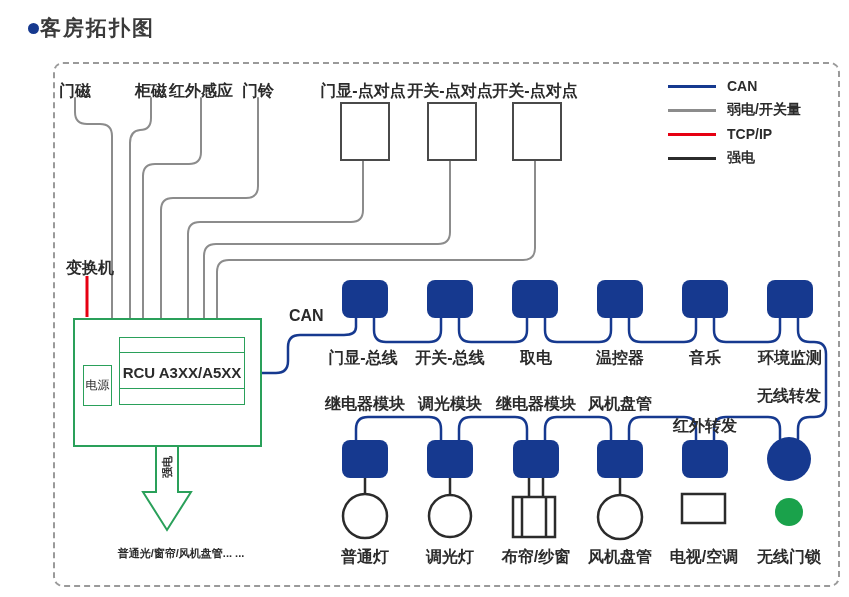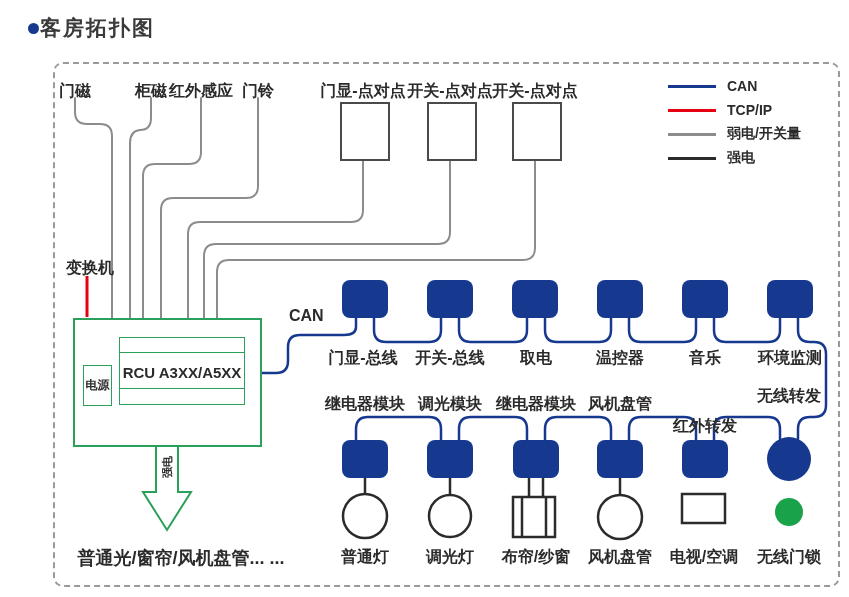--- a/index.html
+++ b/index.html
@@ -17,30 +17,30 @@
   .p2p-box{position:absolute;z-index:2;width:46px;height:55px;background:#fff;border:2px solid #4a4a4a;}
   .rcu-outer{position:absolute;z-index:2;left:73px;top:318px;width:185px;height:125px;
              border:2px solid #2aa05a;background:#fff;}
   .rcu-inner{position:absolute;z-index:3;left:44px;top:17px;width:126px;height:68px;
              border:1.5px solid #2aa05a;box-sizing:border-box;}
   .rcu-line{position:absolute;left:0;width:100%;height:0;border-top:1.5px solid #2aa05a;}
   .rcu-model{position:absolute;left:0;top:16px;width:100%;height:36px;display:flex;
              align-items:center;justify-content:center;font-size:15px;font-weight:bold;white-space:nowrap;}
   .power-box{position:absolute;z-index:3;left:8px;top:45px;width:27px;height:39px;
              border:1.5px solid #2aa05a;display:flex;align-items:center;justify-content:center;
-             text-align:center;font-size:12px;font-weight:bold;line-height:1.3;}
+             text-align:center;font-size:12px;font-weight:normal;line-height:1.3;}
   .rcu-note{position:absolute;z-index:3;left:7px;top:98px;width:175px;font-size:10px;
             font-weight:bold;color:#e60012;white-space:nowrap;}
   .legend{position:absolute;left:668px;top:74px;z-index:3;}
   .legend-item{display:flex;align-items:center;height:24px;gap:11px;}
   .legend-swatch{width:48px;height:3px;}
   .legend-label{font-size:14px;font-weight:bold;white-space:nowrap;}
   .rot-label{position:absolute;z-index:3;font-size:11px;font-weight:bold;
              transform:translate(-50%,-50%) rotate(-90deg);white-space:nowrap;}
-  .caption{position:absolute;z-index:3;font-size:18px;font-weight:bold;white-space:nowrap;transform:translateX(-50%);}
+  .caption{position:absolute;z-index:3;font-size:11px;font-weight:bold;white-space:nowrap;transform:translateX(-50%);}
 </style>
 </head>
 <body>
 
 <div class="page">
 
   <div class="title-row">
     <span class="bullet"></span>
     <span class="page-title">客房拓扑图</span>
   </div>
@@ -97,26 +97,26 @@
 
     <polygon points="156,443 156,492 143,492 167,530 191,492 178,492 178,443" fill="#fff" stroke="#2aa05a" stroke-width="2"></polygon>
   </svg>
 
   <div class="legend">
     <div class="legend-item">
       <span class="legend-swatch" style="background:#16398f"></span>
       <span class="legend-label">CAN</span>
     </div>
     <div class="legend-item">
+      <span class="legend-swatch" style="background:#8c8c8c"></span>
+      <span class="legend-label">弱电/开关量</span>
+    </div>
+    <div class="legend-item">
       <span class="legend-swatch" style="background:#e60012"></span>
       <span class="legend-label">TCP/IP</span>
-    </div>
-    <div class="legend-item">
-      <span class="legend-swatch" style="background:#8c8c8c"></span>
-      <span class="legend-label">弱电/开关量</span>
     </div>
     <div class="legend-item">
       <span class="legend-swatch" style="background:#2b2b2b"></span>
       <span class="legend-label">强电</span>
     </div>
   </div>
 
   <div class="lbl ctr" style="left:75px;top:81px">门磁</div>
   <div class="lbl ctr" style="left:151px;top:81px">柜磁</div>
   <div class="lbl ctr" style="left:201px;top:81px">红外感应</div>

